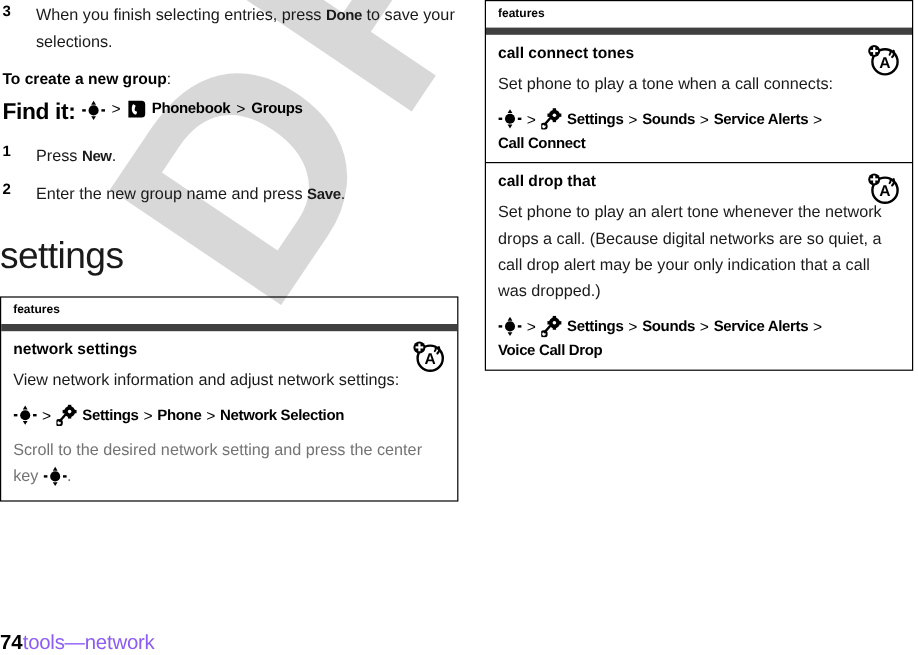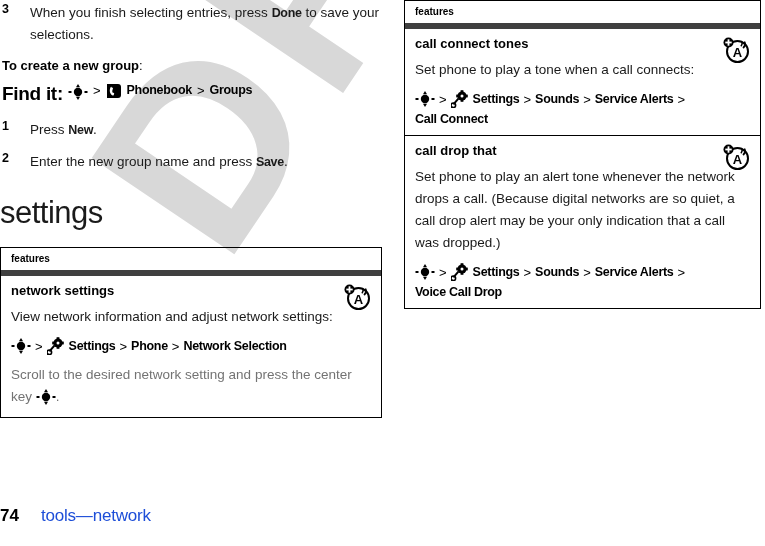--- a/index.html
+++ b/index.html
@@ -88,25 +88,25 @@
   .frow + .frow { border-top: 1.5px solid #000; }
   .frow-title { font-weight: bold; font-size: 13px; margin-bottom: 8px; padding-right: 40px; }
   .frow-body { font-size: 13.5px; line-height: 22px; color: #1a1a1a; }
   .frow-path { margin-top: 9px; display: flex; align-items: center; gap: 4px; flex-wrap: wrap; }
   .frow-note { font-size: 13.5px; line-height: 22px; color: #737373; margin-top: 9px; }
 
   .row-icon { position: absolute; right: 8px; top: 6px; }
 
   
   .footer {
-    position: absolute; left: 0; bottom: 20px;
-    display: flex; align-items: baseline; gap: 22px;
+    position: absolute; left: 0; bottom: 0;
+    display: flex; align-items: baseline; 
   }
   .footer-page { font-weight: bold; font-size: 17px; }
-  .footer-title { font-size: 17px; color: #1d4ed8; letter-spacing: -0.2px; }
+  .footer-title { font-size: 17px; color: #8b5cf6; letter-spacing: -0.2px; }
 
   svg { display: block; }
   .ic { display: inline-block; vertical-align: middle; }
 </style>
 </head>
 <body>
 
 <div class="page">
 
   <div class="watermark">

